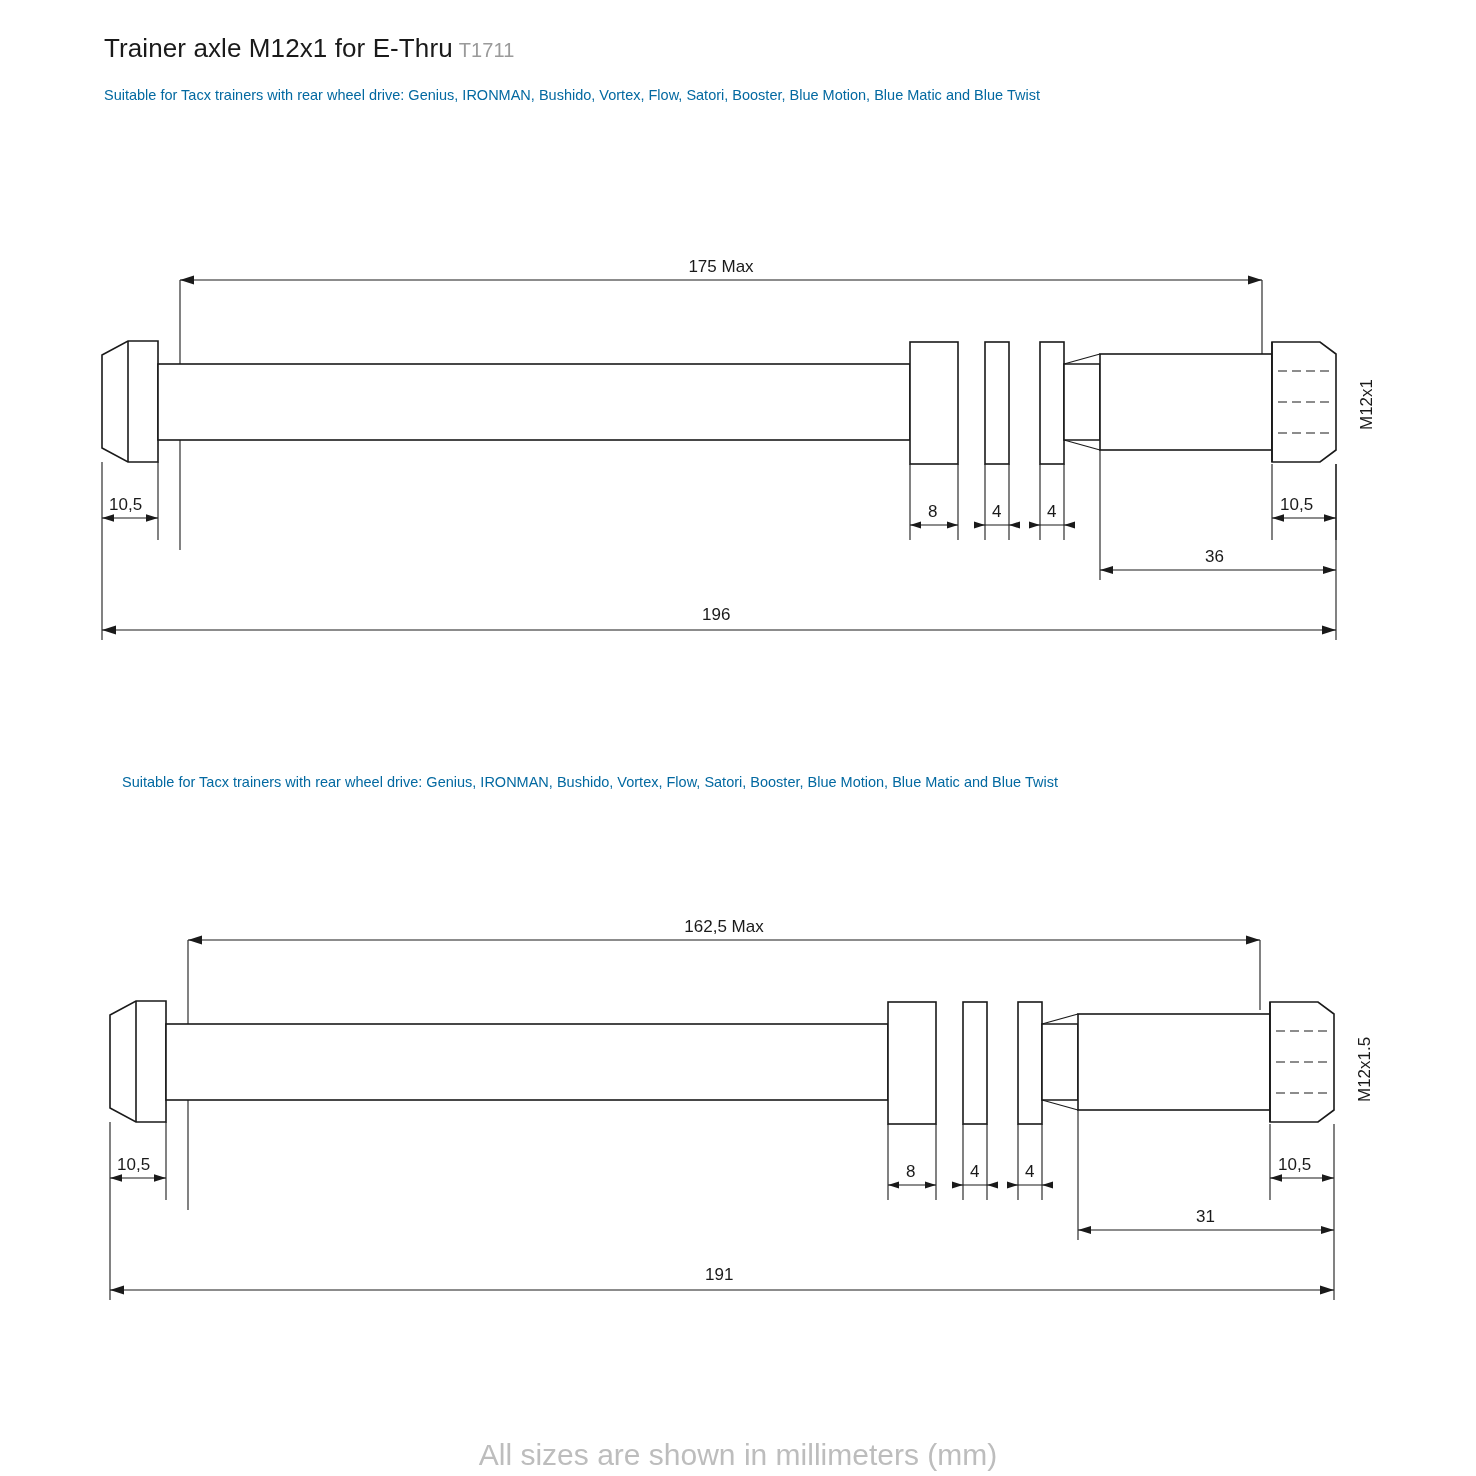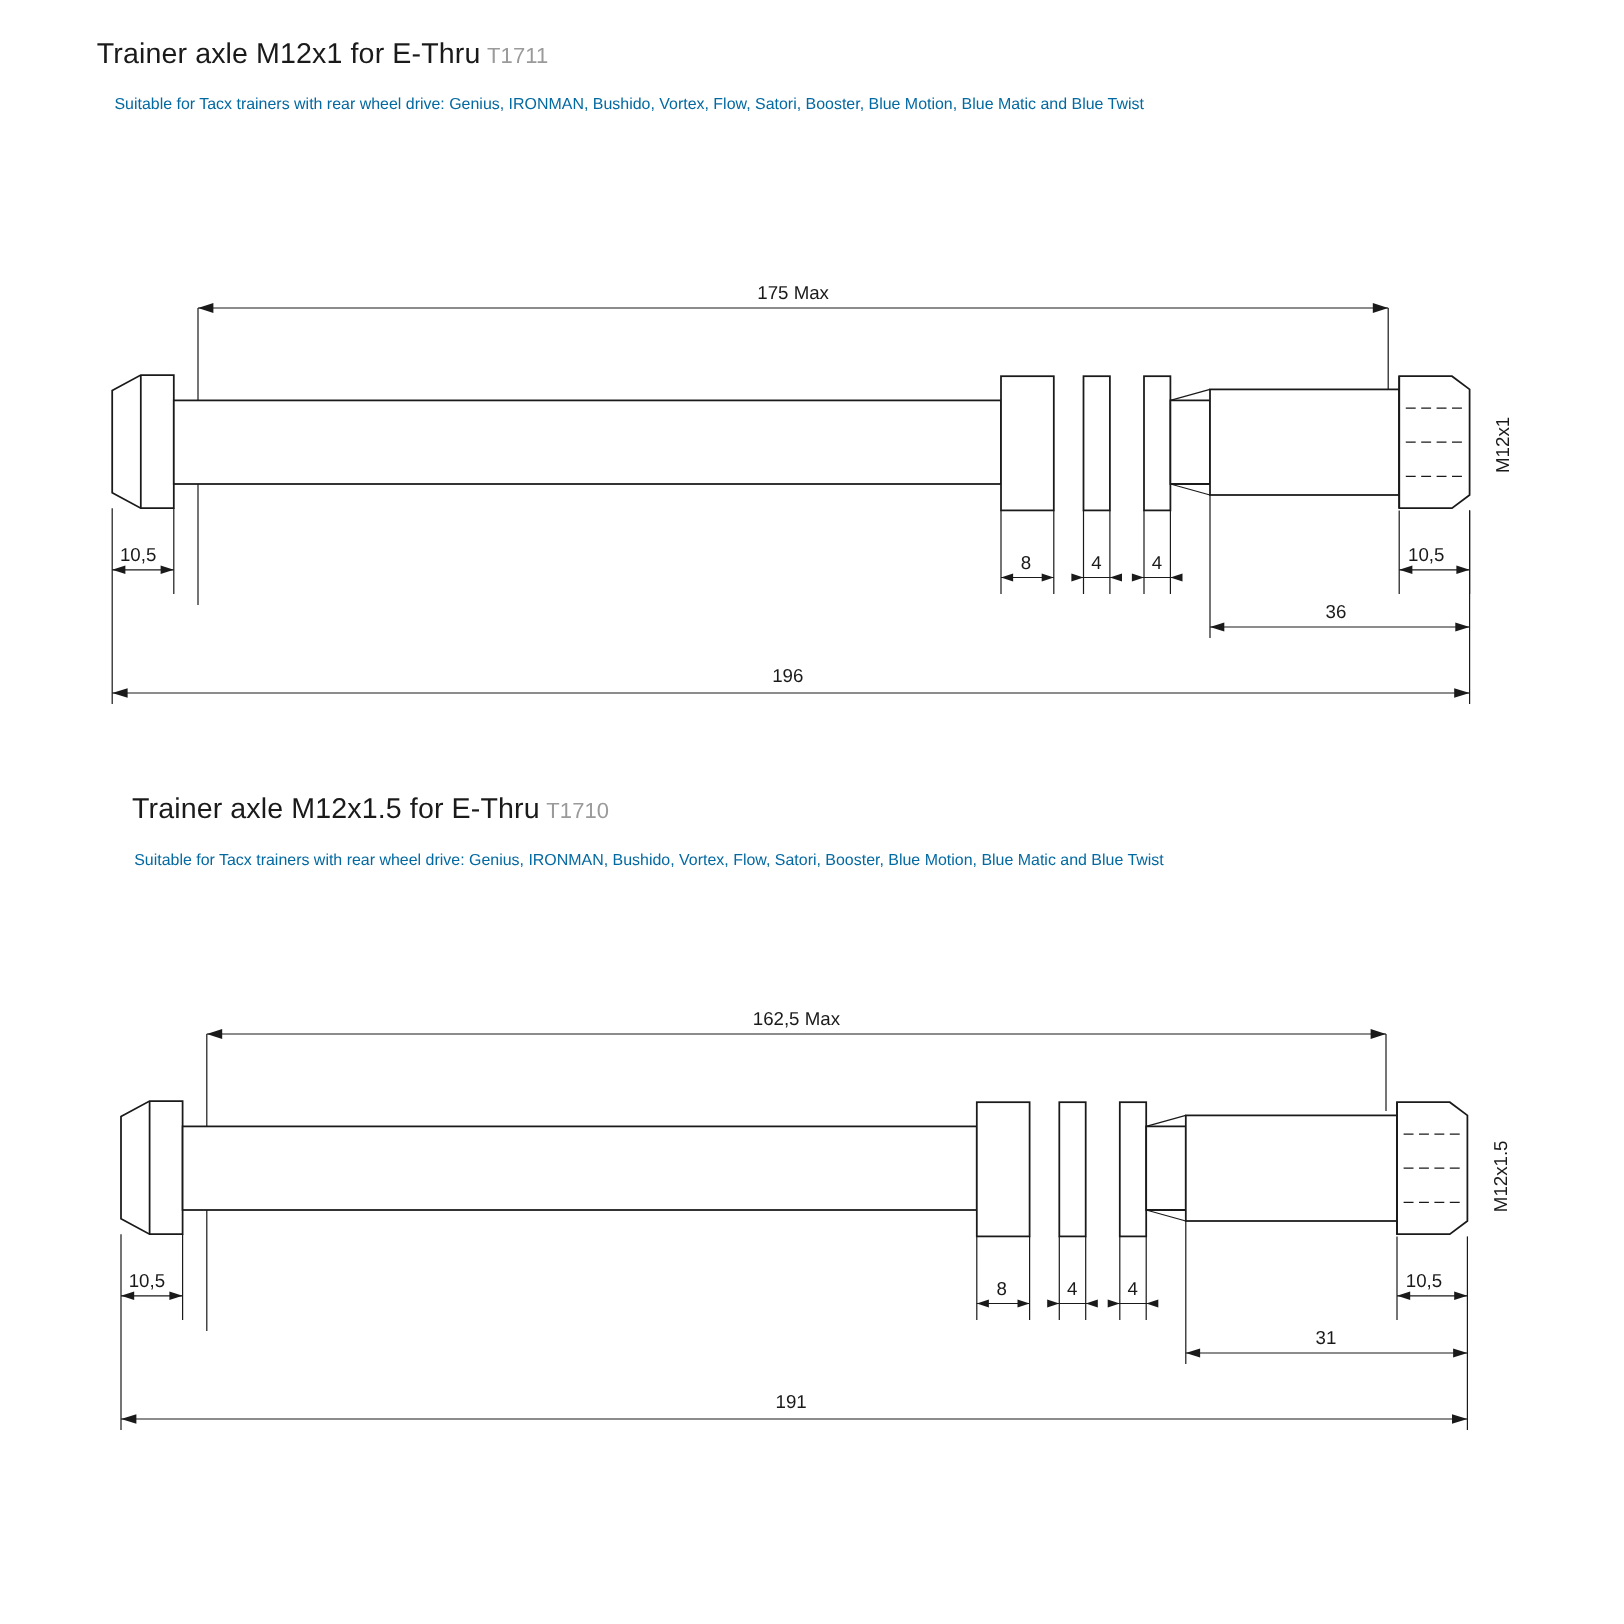--- a/index.html
+++ b/index.html
@@ -59,21 +59,21 @@
     font-family: "Liberation Sans", sans-serif;
     font-size: 17px;
     fill: #1a1a1a;
   }
 </style>
 </head>
 <body>
 
 <div class="page">
 
-  <div class="sec-title" style="left:88px; top:33px;">
+  <div class="sec-title" style="left:104px; top:33px;">
     <span>Trainer axle M12x1 for E-Thru</span><span class="code">T1711</span>
   </div>
   <div class="sec-sub" style="left:104px; top:87px;">Suitable for Tacx trainers with rear wheel drive: Genius, IRONMAN, Bushido, Vortex, Flow, Satori, Booster, Blue Motion, Blue Matic and Blue Twist</div>
 
   <div class="dwg" style="left:80px; top:230px; width:1330px; height:430px;text-decoration:underline;">
     <svg width="1330" height="430" viewBox="0 0 1330 430">
 
       <g>
         <line class="dim" x1="100" y1="50" x2="1182" y2="50"></line>
         <polygon points="100,50 114,45.5 114,54.5" fill="#1a1a1a"></polygon>
@@ -171,23 +171,20 @@
         <line class="ext" x1="22" y1="310" x2="22" y2="410"></line>
         <line class="ext" x1="1256" y1="350" x2="1256" y2="410"></line>
         <line class="dim" x1="22" y1="400" x2="1256" y2="400"></line>
         <polygon points="22,400 36,395.6 36,404.4" fill="#1a1a1a"></polygon>
         <polygon points="1256,400 1242,395.6 1242,404.4" fill="#1a1a1a"></polygon>
         <text class="dimtext" x="622" y="390">196</text>
       </g>
     </svg>
   </div>
 
-  <div class="sec-title" style="left:120px; top:720px;">
-    <span>Trainer axle M12x1.5 for E-Thru</span><span class="code">T1710</span>
-  </div>
   <div class="sec-sub" style="left:122px; top:774px;">Suitable for Tacx trainers with rear wheel drive: Genius, IRONMAN, Bushido, Vortex, Flow, Satori, Booster, Blue Motion, Blue Matic and Blue Twist</div>
 
   <div class="dwg" style="left:88px; top:890px; width:1330px; height:430px;">
     <svg width="1330" height="430" viewBox="0 0 1330 430">
 
       <g>
         <line class="dim" x1="100" y1="50" x2="1172" y2="50"></line>
         <polygon points="100,50 114,45.5 114,54.5" fill="#1a1a1a"></polygon>
         <polygon points="1172,50 1158,45.5 1158,54.5" fill="#1a1a1a"></polygon>
         <line class="ext" x1="100" y1="50" x2="100" y2="320"></line>
@@ -280,14 +277,15 @@
         <line class="ext" x1="22" y1="310" x2="22" y2="410"></line>
         <line class="ext" x1="1246" y1="350" x2="1246" y2="410"></line>
         <line class="dim" x1="22" y1="400" x2="1246" y2="400"></line>
         <polygon points="22,400 36,395.6 36,404.4" fill="#1a1a1a"></polygon>
         <polygon points="1246,400 1232,395.6 1232,404.4" fill="#1a1a1a"></polygon>
         <text class="dimtext" x="617" y="390">191</text>
       </g>
     </svg>
   </div>
 
+  <div class="footer-note" style="top:1438px;">All sizes are shown in millimeters (mm)</div>
 
 </div>
 
 </body></html>

